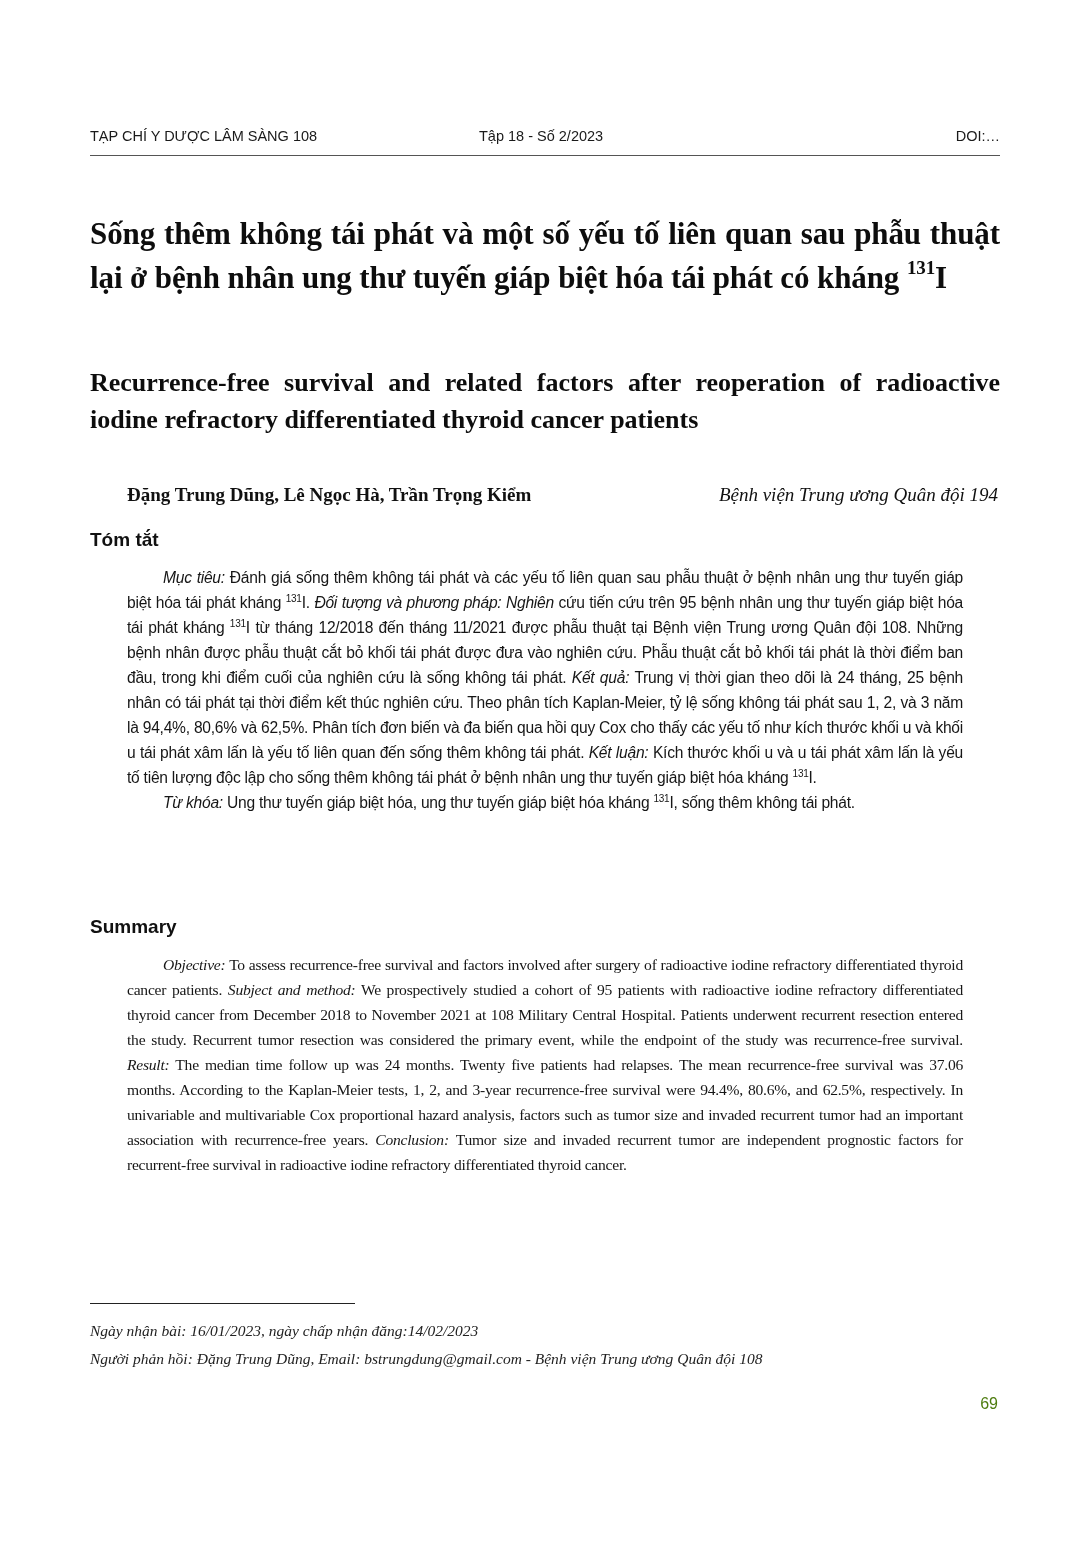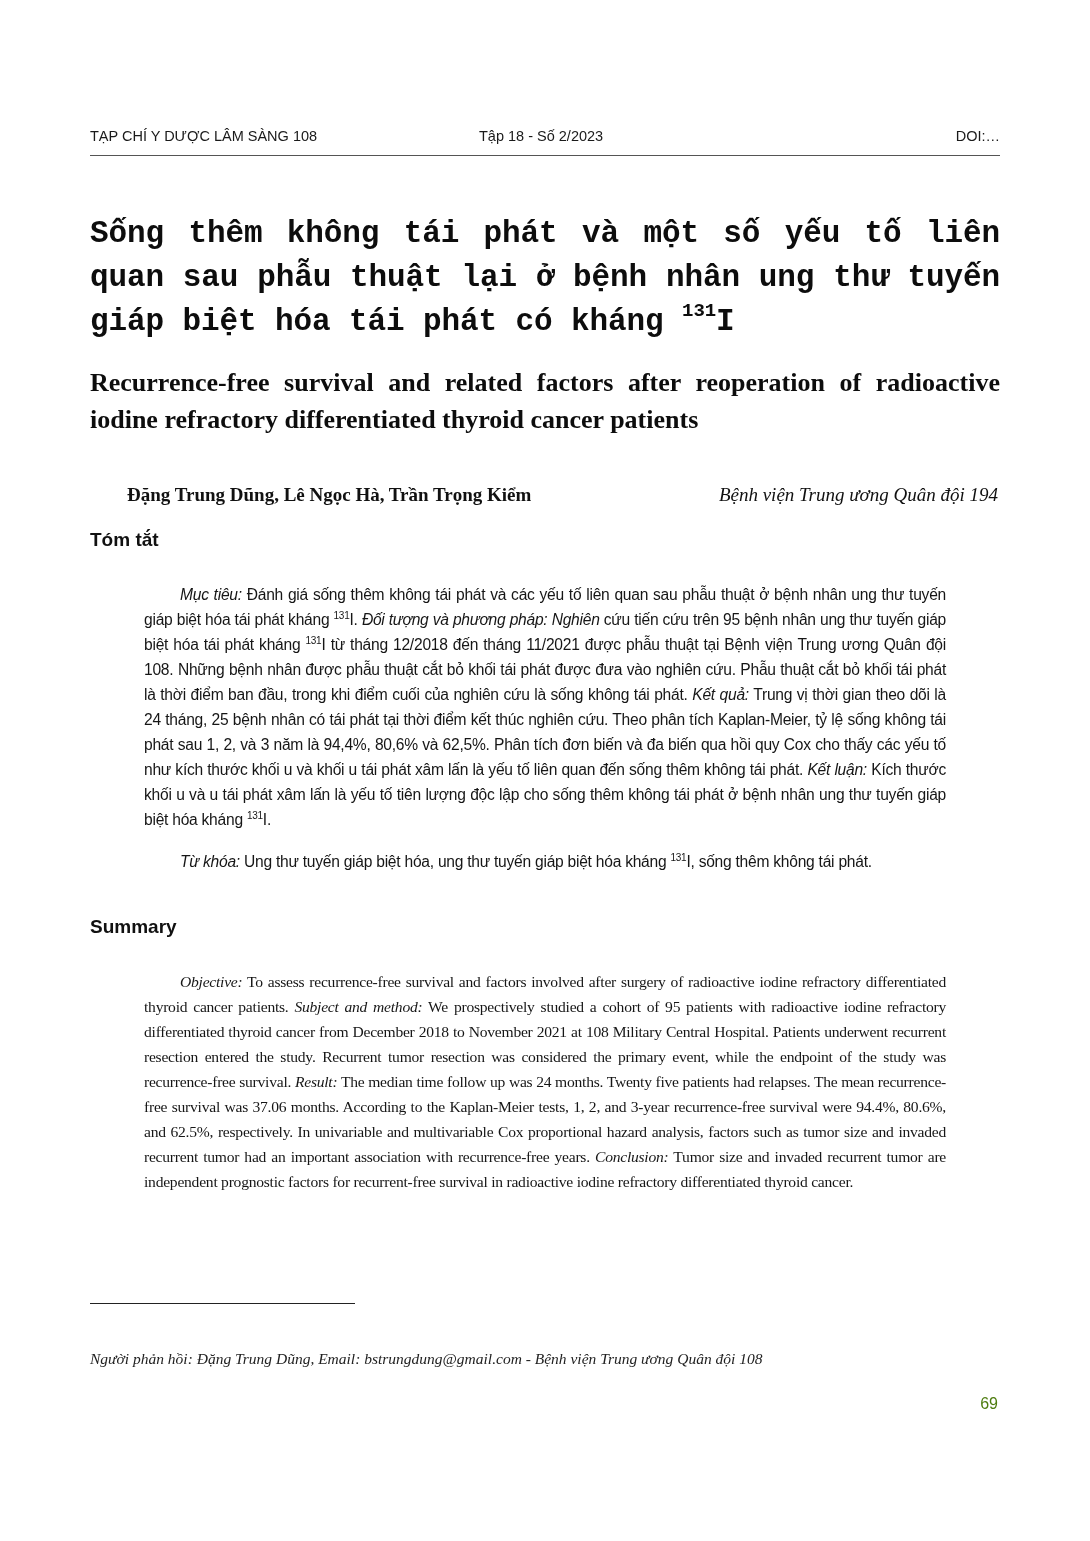--- a/index.html
+++ b/index.html
@@ -10,21 +10,21 @@
     position: absolute; left: 90px; top: 128px; width: 910px; height: 20px;
     font-family: "Liberation Sans", sans-serif; font-size: 14.5px; color: #1a1a1a;
   }
   .running-header .journal { position: absolute; left: 0; top: 0; }
   .running-header .issue { position: absolute; left: 389px; top: 0; }
   .running-header .doi { position: absolute; right: 0; top: 0; }
   .header-rule { position: absolute; left: 90px; top: 155px; width: 910px; height: 0; border-top: 1.4px solid #555; }
 
   .title-vi {
     position: absolute; left: 90px; top: 212px; width: 910px;
-    font-family: Liberation Mono, monospace; font-weight: bold; font-size: 31px; line-height: 44px;
+    font-family: Liberation Serif, serif; font-weight: bold; font-size: 31px; line-height: 44px;
     text-align: justify; text-align-last: left; letter-spacing: -0.1px; color: #0d0d0d;
   }
   .title-vi sup { font-size: 19px; vertical-align: 14px; line-height: 0; }
 
   .title-en {
     position: absolute; left: 90px; top: 364px; width: 910px;
     font-family: "Liberation Serif", serif; font-weight: bold; font-size: 26px; line-height: 37px;
     text-align: justify; text-align-last: left; color: #0d0d0d;
   }
 
@@ -42,21 +42,21 @@
     font-family: "Liberation Sans", sans-serif; font-weight: bold; font-size: 19px; color: #111;
   }
   .h-tomtat { top: 529px; }
   .h-summary { top: 916px; }
 
   .abstract {
     position: absolute; left: 127px; width: 836px;
     font-family: "Liberation Sans", sans-serif; font-size: 15.6px; line-height: 25px;
     text-align: justify; color: #161616; letter-spacing: -0.25px;
   }
-  .abstract p { margin: 17px; text-indent: 36px; }
+  .abstract p { margin: 0; text-indent: 36px; }
   .abstract em { font-style: italic; }
   .abstract sup { font-size: 10px; vertical-align: 6px; line-height: 0; }
   .abs-vi { top: 565px; }
   .abs-en { top: 952px; font-family: Liberation Serif, serif; }
 
   .footnote-rule { position: absolute; left: 90px; top: 1303px; width: 265px; border-top: 1.4px solid #222; }
   .footnote {
     position: absolute; left: 90px;
     font-family: "Liberation Serif", serif; font-style: italic; font-size: 15.5px; color: #222;
   }
@@ -94,16 +94,17 @@
     <p><em>Từ khóa:</em><span> Ung thư tuyến giáp biệt hóa, ung thư tuyến giáp biệt hóa kháng </span><sup>131</sup><span>I, sống thêm không tái phát.</span></p>
   </div>
 
   <div class="section-heading h-summary">Summary</div>
 
   <div class="abstract abs-en">
     <p><em>Objective:</em><span> To assess recurrence-free survival and factors involved after surgery of radioactive iodine refractory differentiated thyroid cancer patients. </span><em>Subject and method:</em><span> We prospectively studied a cohort of 95 patients with radioactive iodine refractory differentiated thyroid cancer from December 2018 to November 2021 at 108 Military Central Hospital. Patients underwent recurrent resection entered the study. Recurrent tumor resection was considered the primary event, while the endpoint of the study was recurrence-free survival. </span><em>Result:</em><span> The median time follow up was 24 months. Twenty five patients had relapses. The mean recurrence-free survival was 37.06 months. According to the Kaplan-Meier tests, 1, 2, and 3-year recurrence-free survival were 94.4%, 80.6%, and 62.5%, respectively. In univariable and multivariable Cox proportional hazard analysis, factors such as tumor size and invaded recurrent tumor had an important association with recurrence-free years. </span><em>Conclusion:</em><span> Tumor size and invaded recurrent tumor are independent prognostic factors for recurrent-free survival in radioactive iodine refractory differentiated thyroid cancer.</span></p>
   </div>
 
   <div class="footnote-rule"></div>
+  <div class="footnote fn-1">Ngày nhận bài: 16/01/2023, ngày chấp nhận đăng:14/02/2023</div>
   <div class="footnote fn-2">Người phản hồi: Đặng Trung Dũng, Email: bstrungdung@gmail.com - Bệnh viện Trung ương Quân đội 108</div>
 
   <div class="page-number">69</div>
 </div>
 
 </body></html>

